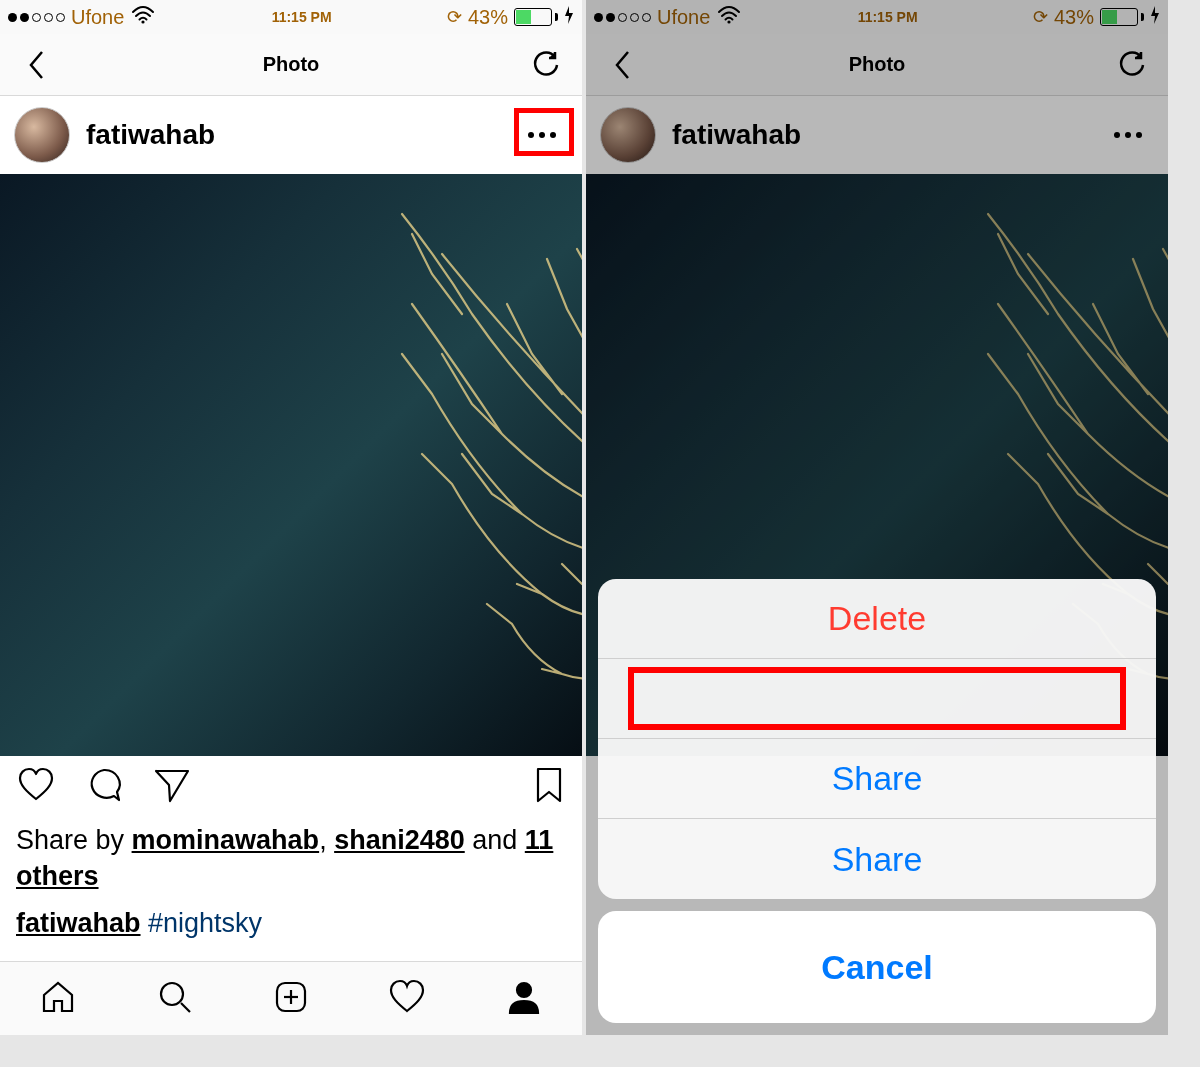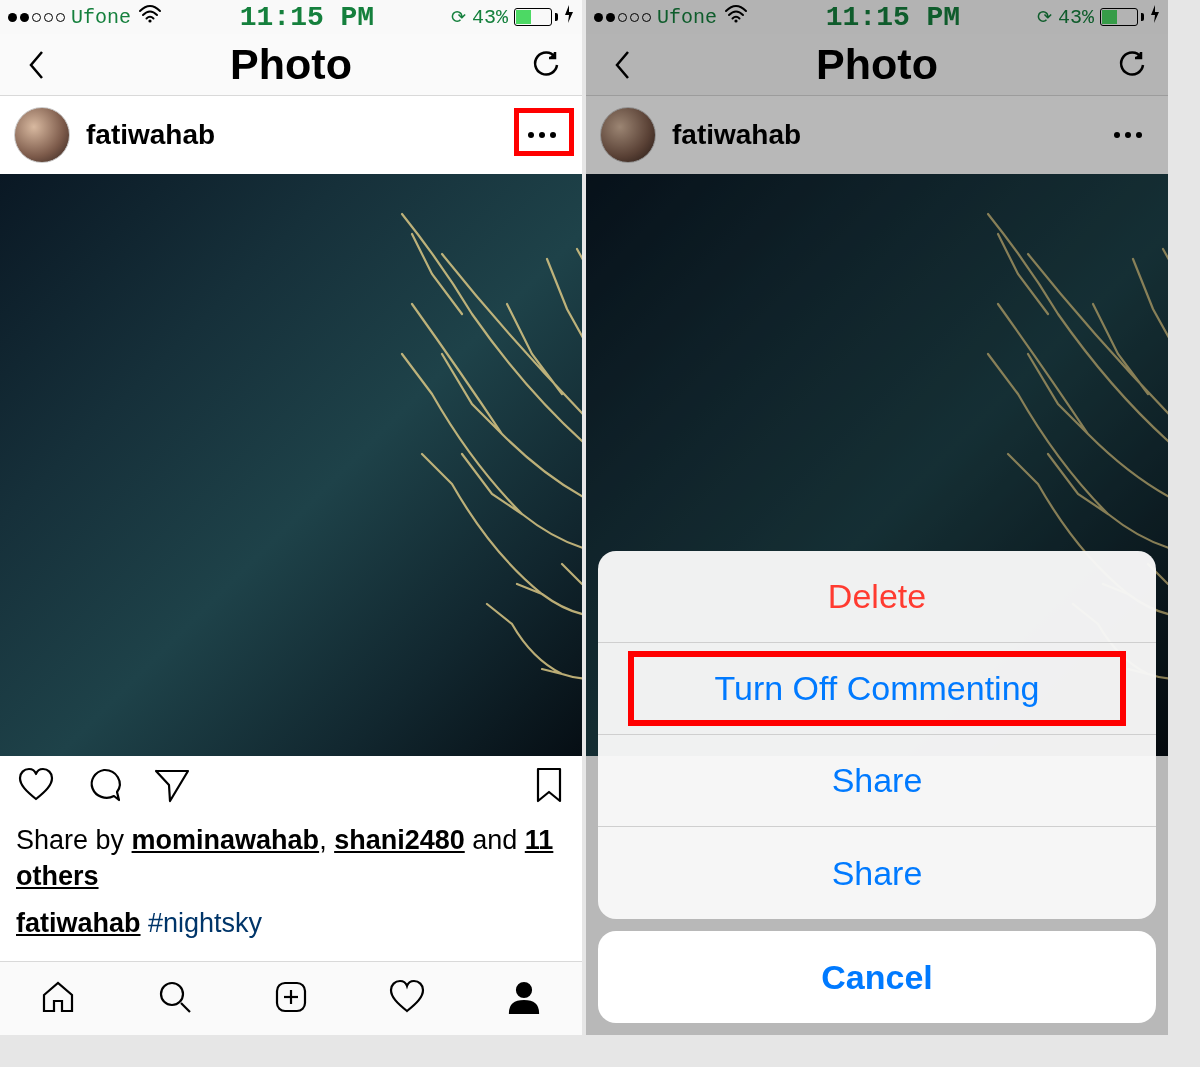--- a/index.html
+++ b/index.html
@@ -23,30 +23,29 @@
   .screen.right { background: #fff; }
 
   
   .statusbar {
     height: 34px;
     display: flex;
     align-items: center;
     justify-content: space-between;
     padding: 0 8px;
     font-size: 20px;
-    color: #15803d;
+    color: #a16207;
     background: #f9f9f9;
-    font-family: Liberation Mono, monospace;
   }
   .sb-left, .sb-right { display: flex; align-items: center; gap: 6px; }
   .sb-dots { display: flex; gap: 3px; align-items: center; }
   .dot { width: 9px; height: 9px; border-radius: 50%; background: #000; }
   .dot.empty { background: transparent; border: 1.5px solid #000; }
   .sb-carrier { font-size: 20px; font-weight: 400; }
-  .sb-time { font-size: 28px; font-weight: 600; }
+  .sb-time { font-size: 14px; font-weight: 600; }
   .sb-battery {
     display: inline-flex; align-items: center; gap: 3px;
   }
   .battery-body {
     width: 38px; height: 18px; border: 1.5px solid #000; border-radius: 3px;
     position: relative; display: inline-block;
   }
   .battery-fill { position: absolute; left: 1px; top: 1px; bottom: 1px; width: 43%; background: #4cd964; }
   .battery-cap { width: 3px; height: 8px; background: #000; border-radius: 0 2px 2px 0; }
   .sb-lock { font-size: 18px; }
@@ -54,21 +53,21 @@
   
   .navbar {
     height: 62px;
     border-bottom: 1px solid #d9d9d9;
     display: flex;
     align-items: center;
     justify-content: space-between;
     padding: 0 14px;
     background: #fafafa;
   }
-  .nav-title { font-size: 43px; font-weight: 600; color: #000; flex: 1; text-align: center; }
+  .nav-title { font-size: 20px; font-weight: 600; color: #000; flex: 1; text-align: center; }
   .nav-btn { width: 44px; display: flex; justify-content: center; align-items: center; }
   .chevron-left-svg, .refresh-svg { stroke: #000; fill: none; stroke-width: 2.5; }
 
   
   .post-header {
     height: 78px;
     display: flex; align-items: center; justify-content: space-between;
     padding: 0 14px;
     background: #fff;
   }
@@ -147,33 +146,33 @@
     left: 12px; right: 12px; bottom: 12px;
     z-index: 20;
   }
   .sheet-group {
     background: rgba(248,248,248,0.97);
     border-radius: 18px;
     overflow: hidden;
     margin-bottom: 12px;
   }
   .sheet-item {
-    height: 92px;
+    height: 80px;
     display: flex; align-items: center; justify-content: center;
     font-size: 34px;
     color: #007aff;
     border-bottom: 1px solid #cfcfcf;
     position: relative;
   }
   .sheet-item:last-child { border-bottom: none; text-align: center; }
   .sheet-item.destructive { color: #ff3b30; }
   .sheet-cancel {
     background: #fff;
     border-radius: 18px;
-    height: 92px;
+    height: 112px;
     display: flex; align-items: center; justify-content: center;
     font-size: 34px; font-weight: 600; color: #007aff;
   }
   .sheet-highlight {
     position: absolute;
     left: 30px; right: 30px; top: 8px; bottom: 8px;
     border: 6px solid #ff0000;
     pointer-events: none;
   }
 
@@ -386,21 +385,20 @@
   </div>
 
   <div class="dim-overlay"></div>
 
   <div class="action-sheet">
     <div class="sheet-group">
       <div class="sheet-item destructive">
         <span>Delete</span>
       </div>
       <div class="sheet-item">
-        <span>Turn Off Commenting</span>
         <div class="sheet-highlight"></div>
       </div>
       <div class="sheet-item">
         <span>Share</span>
       </div>
       <div class="sheet-item">
         <span>Share</span>
       </div>
     </div>
     <div class="sheet-cancel">

